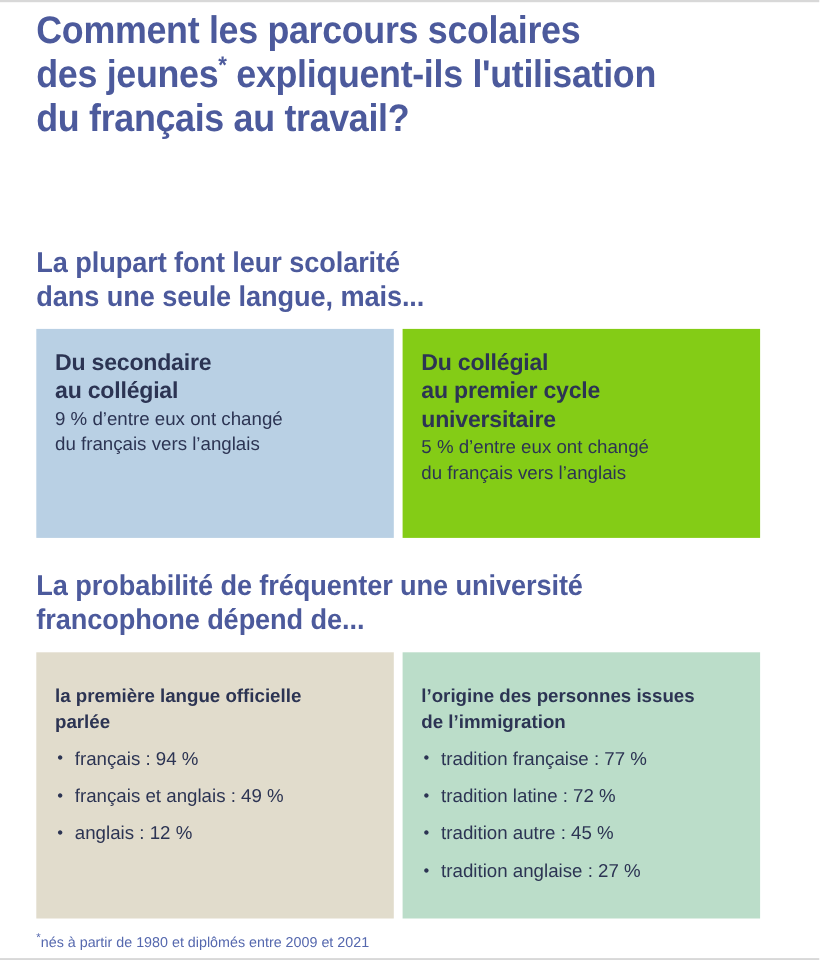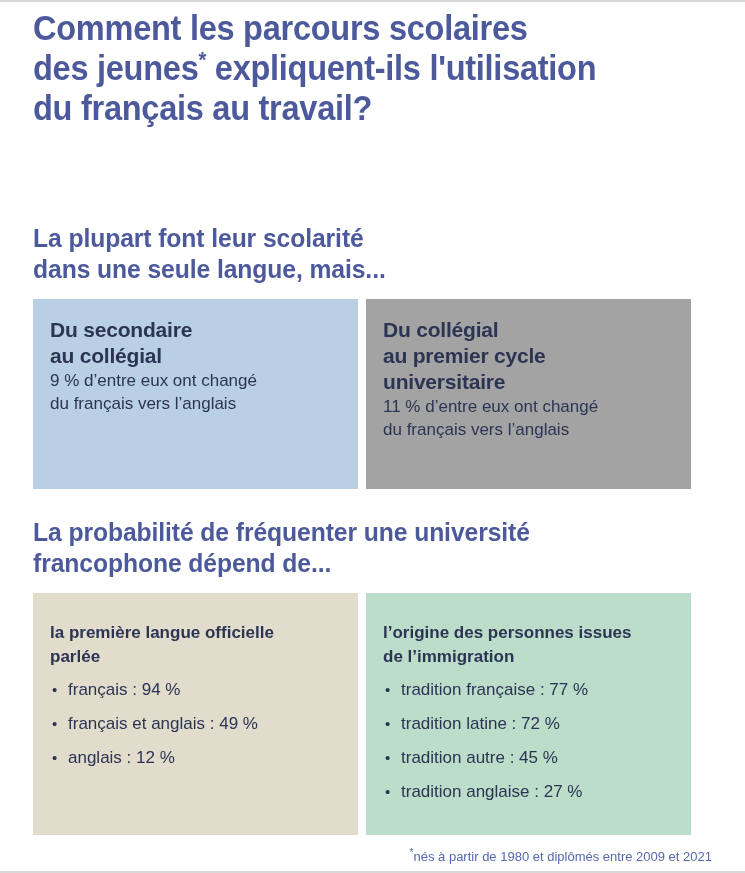--- a/index.html
+++ b/index.html
@@ -79,21 +79,21 @@
     margin-top: 14px;
   }
   .card {
     box-sizing: border-box;
     width: 325px;
     flex: 0 0 325px;
     padding: 18px 17px 14px 17px;
     color: #2c3453;
   }
   .card.blue   { background: #b9d0e4; }
-  .card.purple { background: #a3a3a3; }
+  .card.purple { background: #84cc16; }
   .card.beige  { background: #e1dccc; }
   .card.green  { background: #bbddc9; }
 
   .card-row.row-1 .card { height: 190px; }
   .card-row.row-2 .card { height: 242px; padding-top: 28px; }
 
   .card-title {
     margin: 0;
     font-size: 21px;
     font-weight: bold;
@@ -135,21 +135,20 @@
     line-height: 24px;
   }
 
   
   .footnote {
     margin: 0;
     padding-top: 13px;
     color: #5568ae;
     font-size: 13px;
     line-height: 17px;
-    text-align: right;
   }
   .footnote .star {
     vertical-align: super;
     font-size: 0.8em;
     line-height: 0;
   }
 </style>
 </head>
 <body>
 
@@ -168,21 +167,21 @@
     <div class="card blue">
       <p class="card-title">Du secondaire
 au collégial</p>
       <p class="card-sub">9 % d’entre eux ont changé
 du français vers l’anglais</p>
     </div>
     <div class="card purple">
       <p class="card-title">Du collégial
 au premier cycle
 universitaire</p>
-      <p class="card-sub">11 % d’entre eux ont changé
+      <p class="card-sub">5 % d’entre eux ont changé
 du français vers l’anglais</p>
     </div>
   </div>
 
   <h2 id="section-2-heading" class="section-heading">La probabilité de fréquenter une université
 francophone dépend de...</h2>
 
   <div class="card-row row-2">
     <div class="card beige">
       <p class="list-title">la première langue officielle

